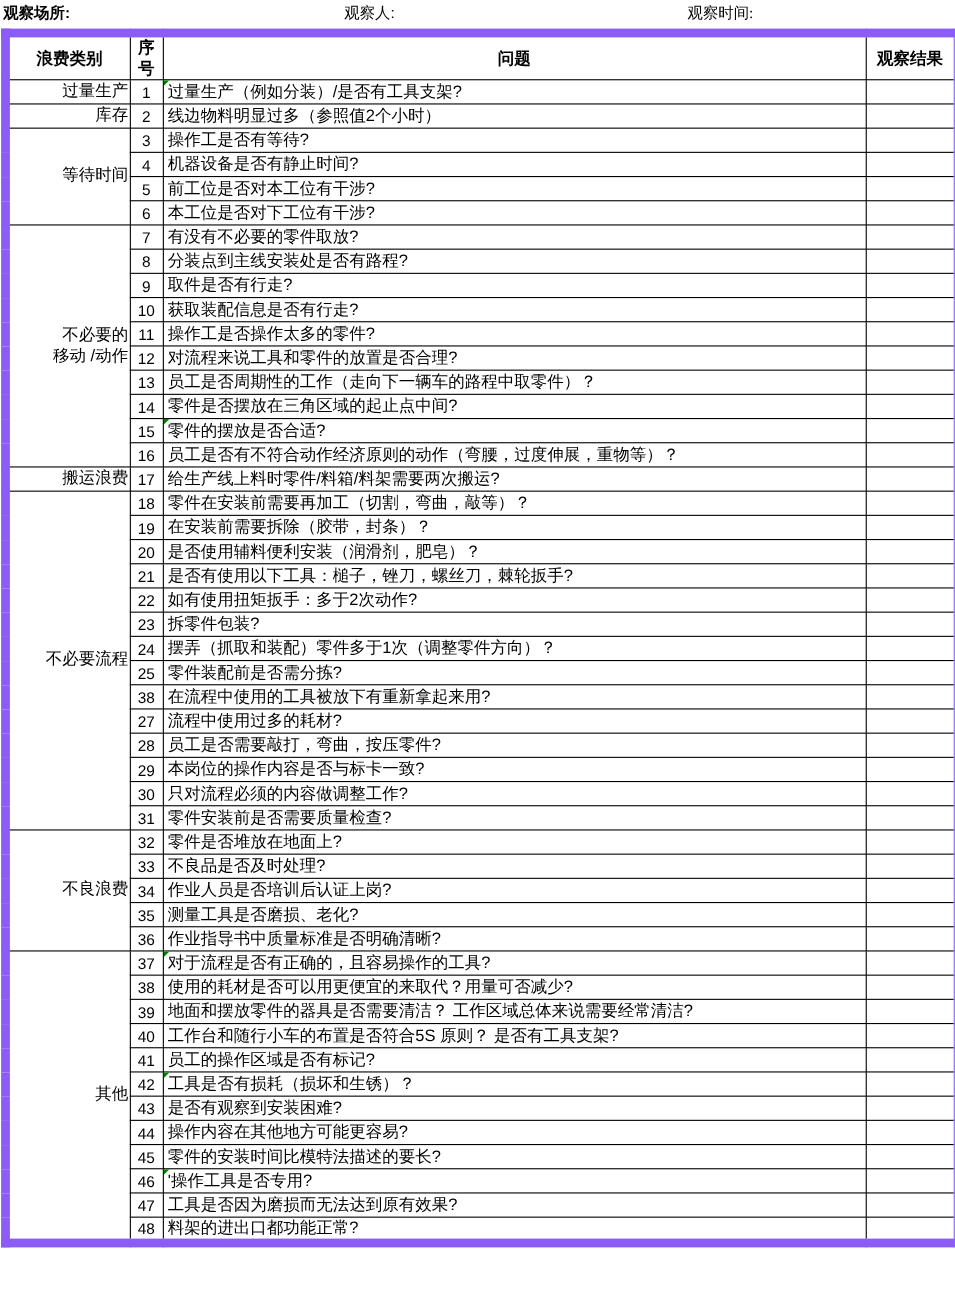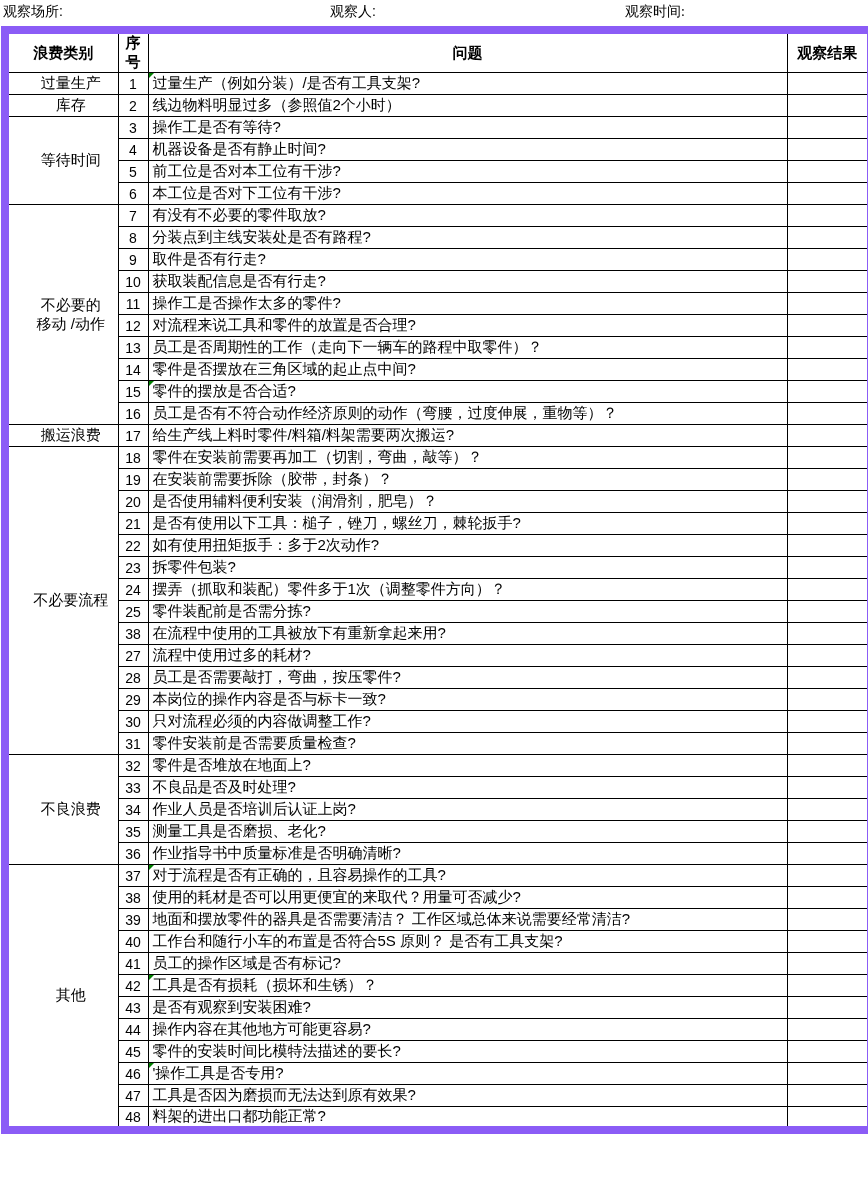--- a/index.html
+++ b/index.html
@@ -20,22 +20,22 @@
     line-height: 36px;
     height: 38px;
   }
 
   .meta-row {
     position: relative;
     height: 26px;
     font-size: 14px;
   }
   .meta-label { position: absolute; top: 3px; white-space: nowrap; }
-  .meta-place { left: 3px; }
-  .meta-observer { left: 330px; }
+  .meta-place { left: 3px; font-weight: bold; }
+  .meta-observer { left: 313px; }
   .meta-time { left: 625px; font-family: Liberation Serif, serif; }
 
   table.waste {
     border-collapse: collapse;
     table-layout: fixed;
     width: 866px;
     margin-left: 1px;
     border: 8px solid #8b5cf6;
   }
   table.waste th, table.waste td {
@@ -47,21 +47,21 @@
     font-size: 15px;
     height: 23px;
     padding: 0;
     text-align: center;
     border-bottom: 2px solid #000;
   }
   tbody td { height: 22px; font-size: 15px; }
 
   td.cat {
     vertical-align: middle;
-    text-align: center;
+    text-align: right;
     padding: 0 1px 0 16px;
     white-space: pre-line;
     line-height: 1.25;
   }
   td.no {
     text-align: center;
     padding: 0;
     font-size: 14px;
   }
   td.q {

